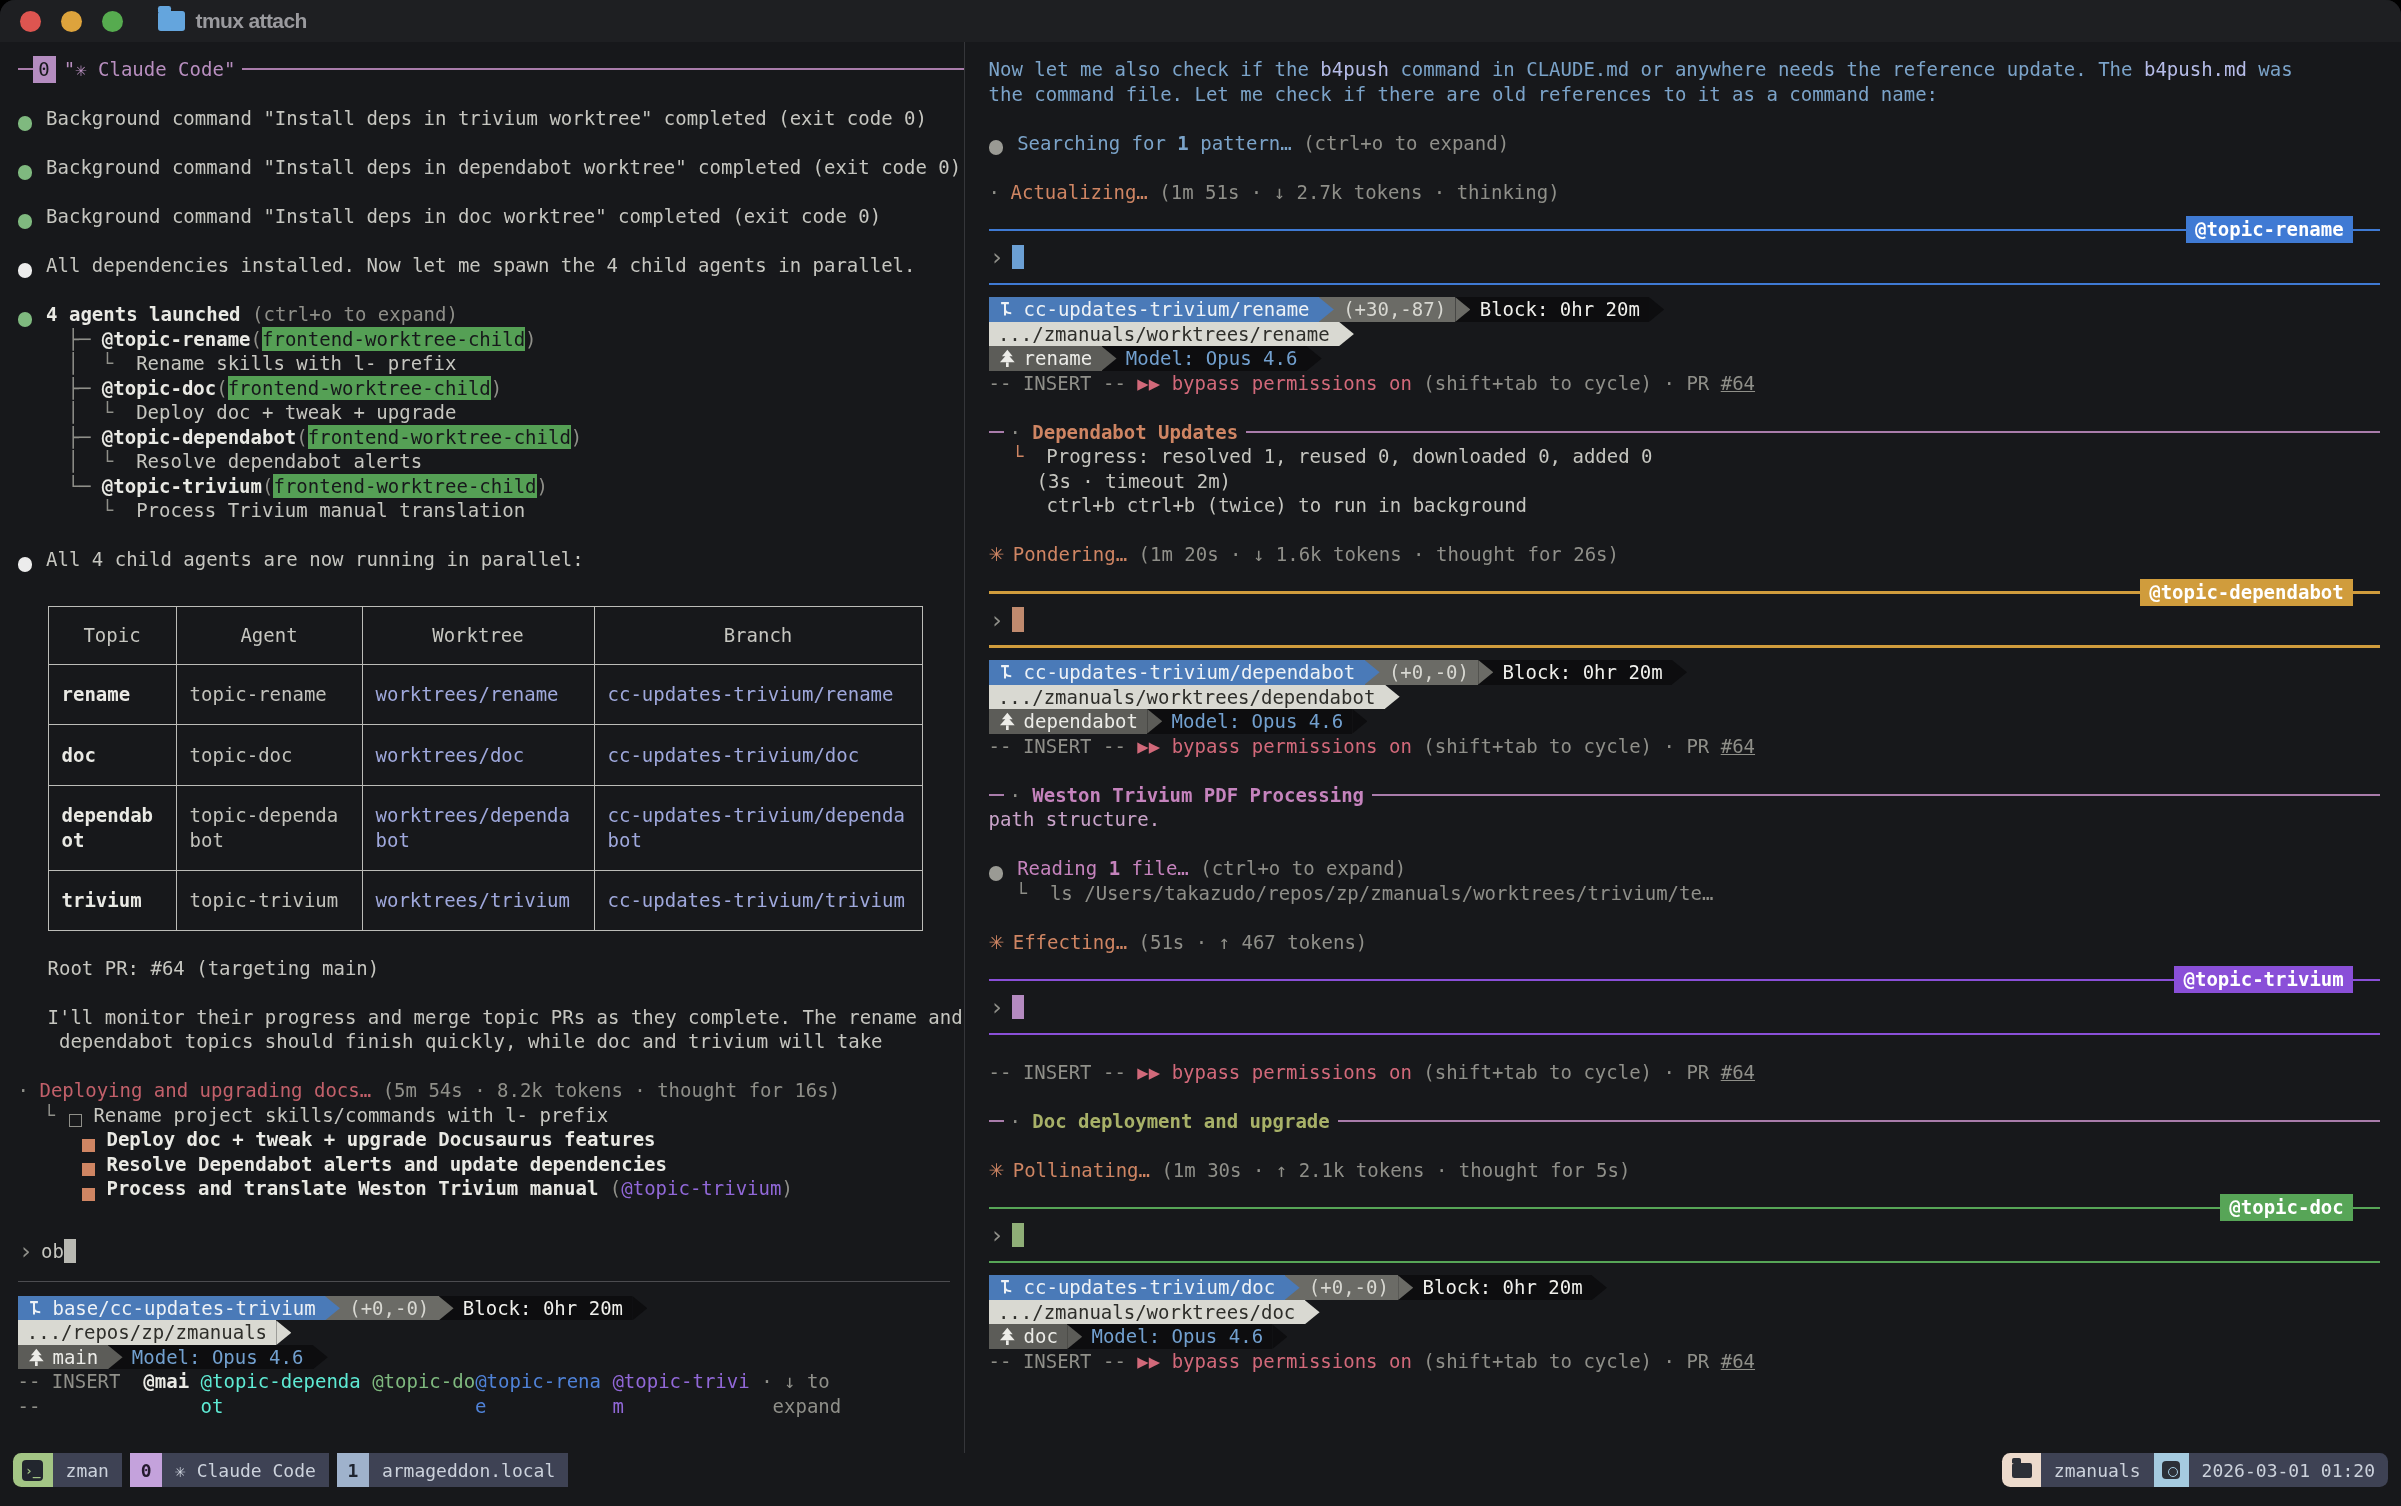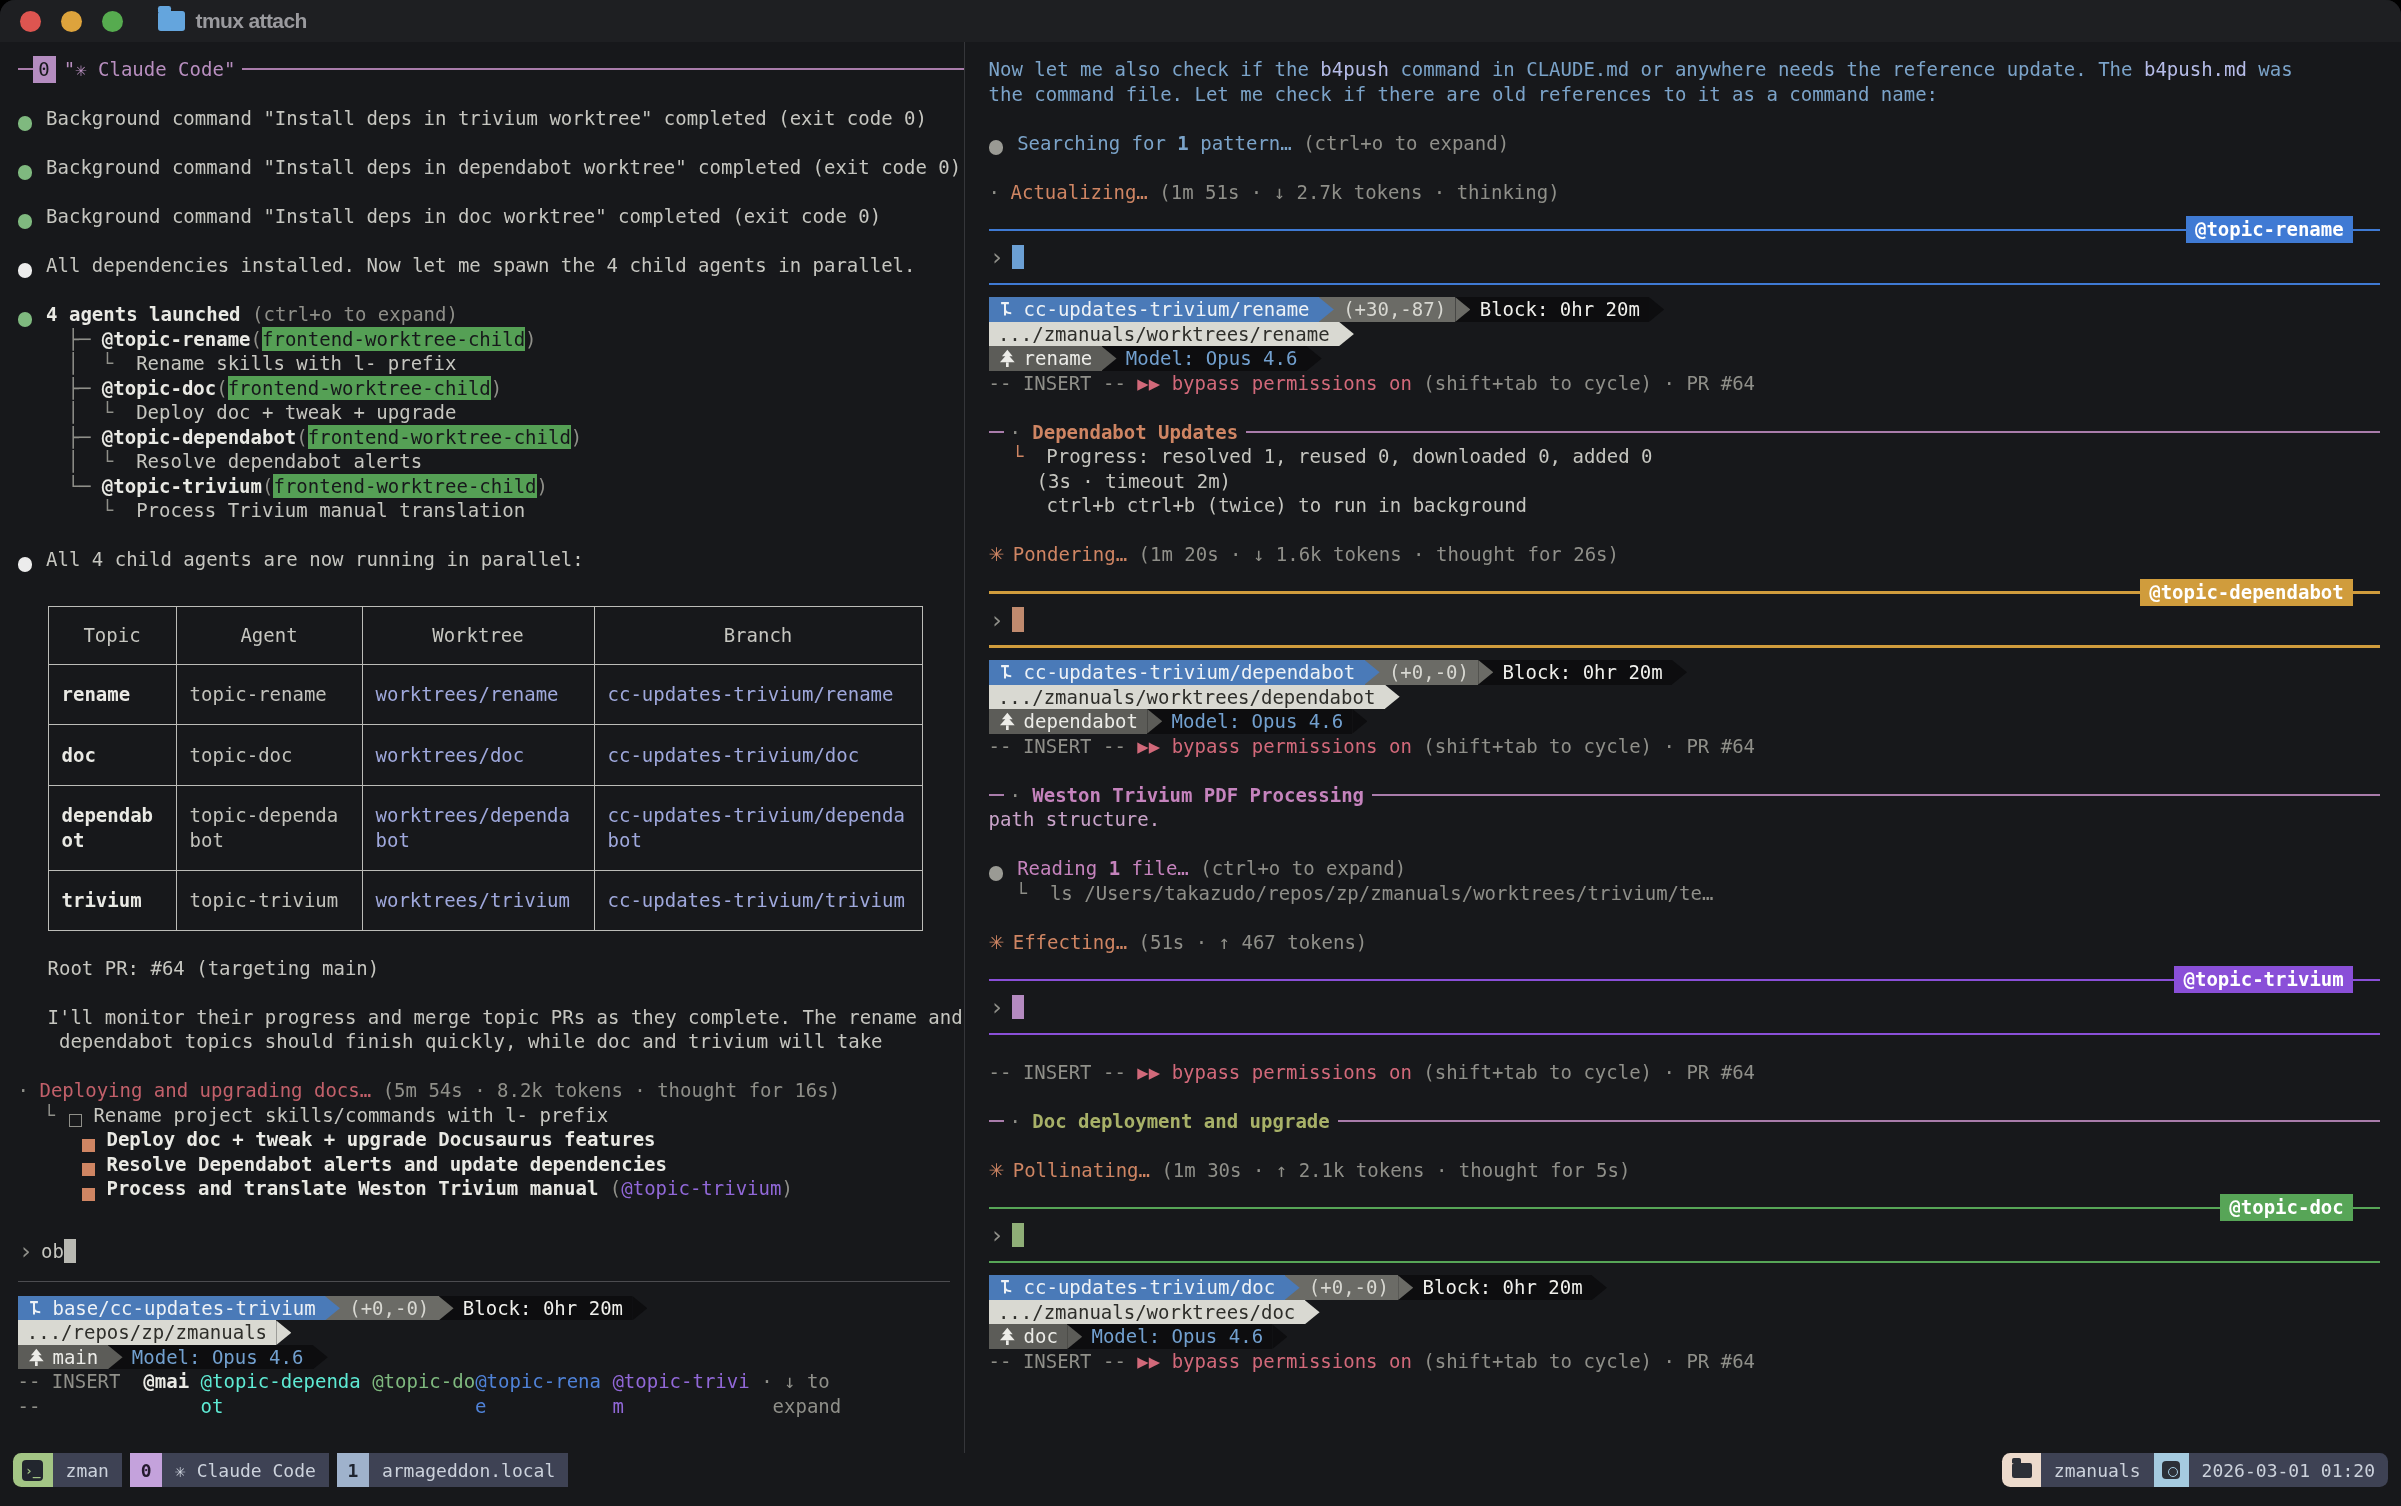--- a/index.html
+++ b/index.html
@@ -26,21 +26,21 @@
   .txt { white-space:pre; }
   .blank { height:24.5px; }
   .half { height:12.3px; }
 
   .dim { color:#8f8f89; } .white { color:#e9e9e4; } .gray { color:#c6c6c0; }
   .green { color:#7fb97f; } .steel { color:#7ba3c9; } .lav { color:#b6bce8; }
   .salmon { color:#cf8563; } .gold { color:#5eead4; } .blue { color:#4f82d8; }
   .purple { color:#9168d8; } .pink { color:#c583bd; } .mauvet { color:#c9a3c9; }
   .red { color:#c2606a; } .pinkred { color:#d2697a; }
   .olive { color:#a8b168; }
-  .b { font-weight:bold; } .u { }
+  .b { font-weight:bold; } .u { text-decoration:underline; }
 
   .dotc { width:14.6px; height:14.6px; border-radius:50%; flex:none; margin-right:14px; }
   .dotc.dgreen { background:#7fb97f; } .dotc.dwhite { background:#ececec; } .dotc.dgray { background:#9a9a94; }
   .star { font-family:"DejaVu Sans", sans-serif; margin-right:8.2px; }
 
   .chip { background:#55a055; color:#17181b; }
 
   
   table.wt { border-collapse:collapse; margin:34px 0 0 30px; font-size:19px; line-height:24.5px; }
   table.wt th, table.wt td { border:1.2px solid #bcbcb8; vertical-align:top; word-break:break-all; }

